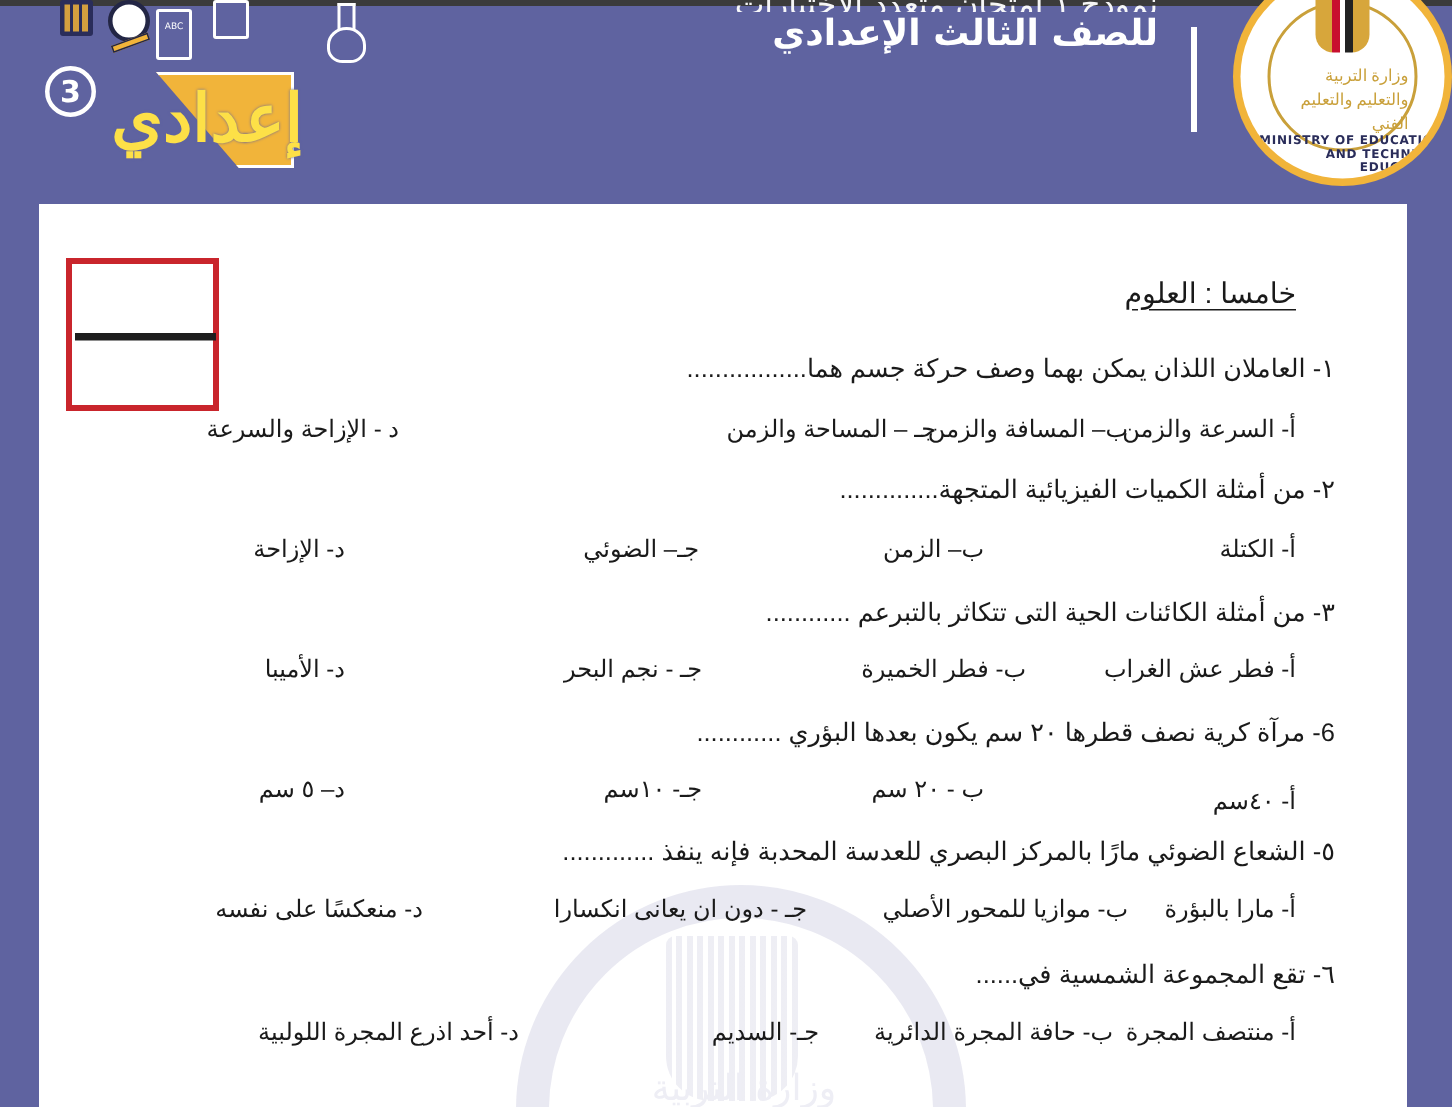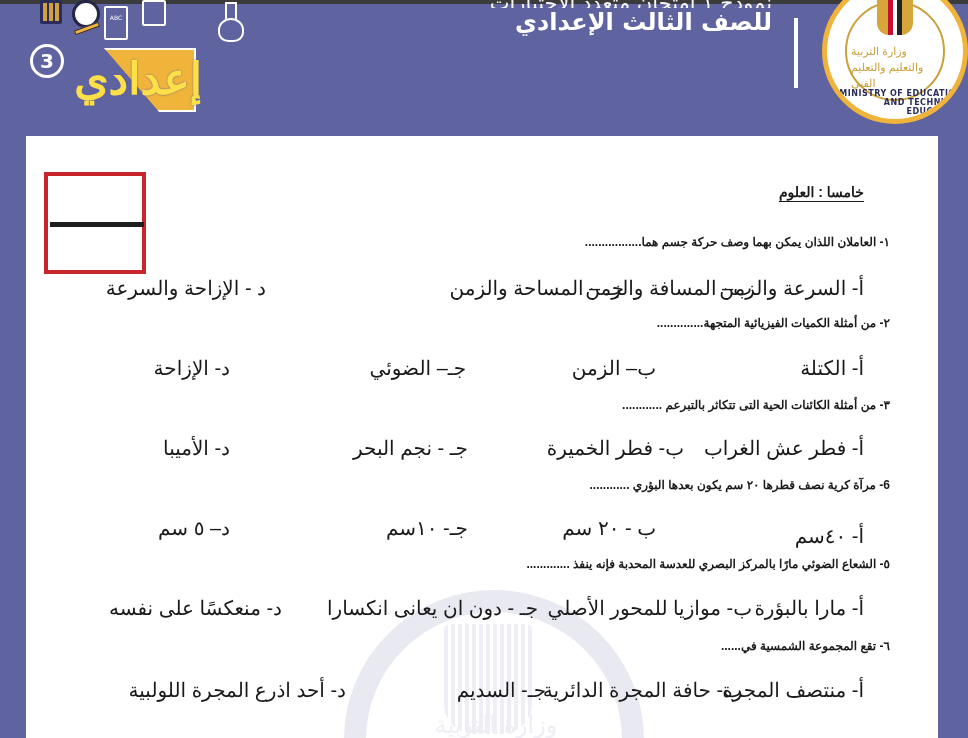--- a/index.html
+++ b/index.html
@@ -38,38 +38,38 @@
   .title-block { position: absolute; right: 196px; top: -10px; width: 440px; direction: rtl; text-align: right; color: #ffffff; }
   .title-top { font-size: 21px; line-height: 26px; height: 18px; overflow: hidden; font-weight: normal; opacity: .95; }
   .title-line { font-size: 24px; font-weight: bold; line-height: 28px; }
   .title-divider { position: absolute; left: 794px; top: 18px; width: 4px; height: 70px; background: #ffffff; }
 
   .seal { position: absolute; left: 822px; top: -22px; width: 146px; height: 146px; border-radius: 50%; background: #f1b43a;
     padding: 5px; }
   .seal-inner { width: 136px; height: 136px; border-radius: 50%; background: #ffffff; position: relative; overflow: hidden; }
   .seal-ring { position: absolute; left: 18px; top: 18px; width: 100px; height: 100px; border-radius: 50%; border: 2px solid #c9a03a; }
   .seal-eagle { position: absolute; left: 50px; top: 12px; width: 36px; height: 40px; background: linear-gradient(90deg, #d7a63b 0 30%, #c8102e 30% 45%, #ffffff 45% 55%, #222 55% 70%, #d7a63b 70%); border-radius: 4px 4px 12px 12px; }
-  .seal-arabic { position: absolute; left: 24px; top: 60px; width: 88px; text-align: left; direction: rtl; color: #c9a03a; font-family: Liberation Sans, sans-serif; font-size: 11px; line-height: 16px; }
+  .seal-arabic { position: absolute; left: 24px; top: 60px; width: 88px; text-align: right; direction: rtl; color: #c9a03a; font-family: Liberation Serif, serif; font-size: 11px; line-height: 16px; }
   .seal-text { position: absolute; left: 0; top: 106px; width: 136px; text-align: right; font-size: 8px; font-weight: bold; color: #2a2d5a; letter-spacing: .5px; }
 
   
   .paper { position: absolute; left: 26px; top: 136px; width: 912px; height: 602px; background: #ffffff; overflow: hidden; }
   .watermark { position: absolute; left: 318px; top: 454px; width: 300px; height: 300px; border-radius: 50%;
     border: 22px solid #e7e7f1; opacity: .9; }
   .watermark-eagle { position: absolute; left: 418px; top: 488px; width: 88px; height: 110px;
     background: repeating-linear-gradient(90deg, #ececf3 0 4px, #ffffff 4px 7px); border-radius: 6px 6px 30px 30px; opacity: .9; }
   .watermark-text { position: absolute; left: 360px; top: 575px; width: 220px; text-align: center; color: #eeeef5; font-family: "DejaVu Serif", serif; font-size: 24px; direction: rtl; }
 
   .answer-box { position: absolute; left: 18px; top: 36px; width: 102px; height: 102px; border: 4px solid #c9252c; }
   .answer-line { position: absolute; left: 2px; top: 46px; width: 94px; height: 5px; background: #1e1e1e; }
 
   .content { position: absolute; right: 0; top: 0; width: 912px; direction: rtl; color: #1a1a1a; font-family: "Liberation Sans", sans-serif; }
-  .section-title { position: absolute; right: 74px; top: 48px; font-size: 14px; font-weight: bold; text-decoration: underline; text-underline-offset: 4px; white-space: nowrap; }
-  .q { position: absolute; right: 48px; font-size: 12px; font-weight: bold; white-space: nowrap; }
-  .opt { position: absolute; font-size: 20px; white-space: nowrap; }
+  .section-title { position: absolute; right: 74px; top: 48px; font-size: 19px; font-weight: normal; text-decoration: underline; text-underline-offset: 4px; white-space: nowrap; }
+  .q { position: absolute; right: 48px; font-size: 17px; font-weight: normal; white-space: nowrap; }
+  .opt { position: absolute; font-size: 16px; white-space: nowrap; }
 </style>
 </head>
 <body>
 
 <div class="topbar"></div>
 
 <div class="header">
   <div class="icons-row">
     <div class="icon icon-calc"></div>
     <div class="icon icon-globe"></div>

